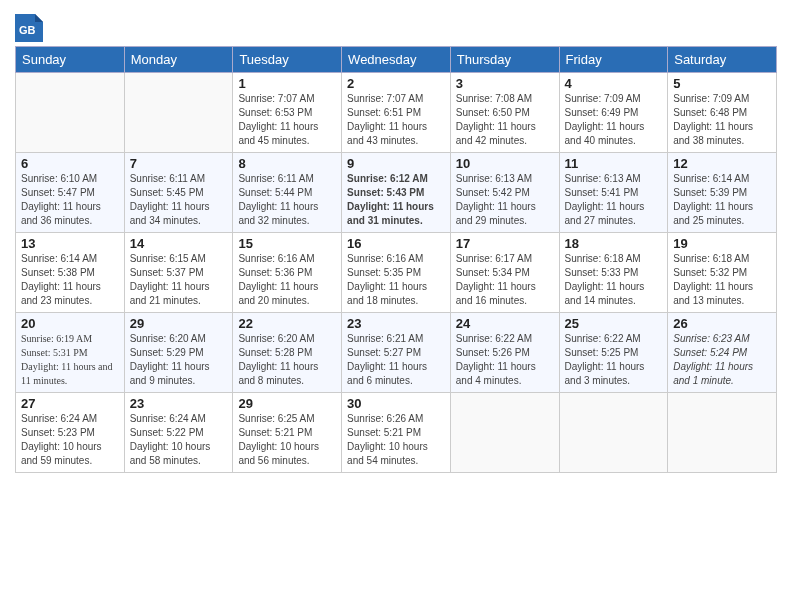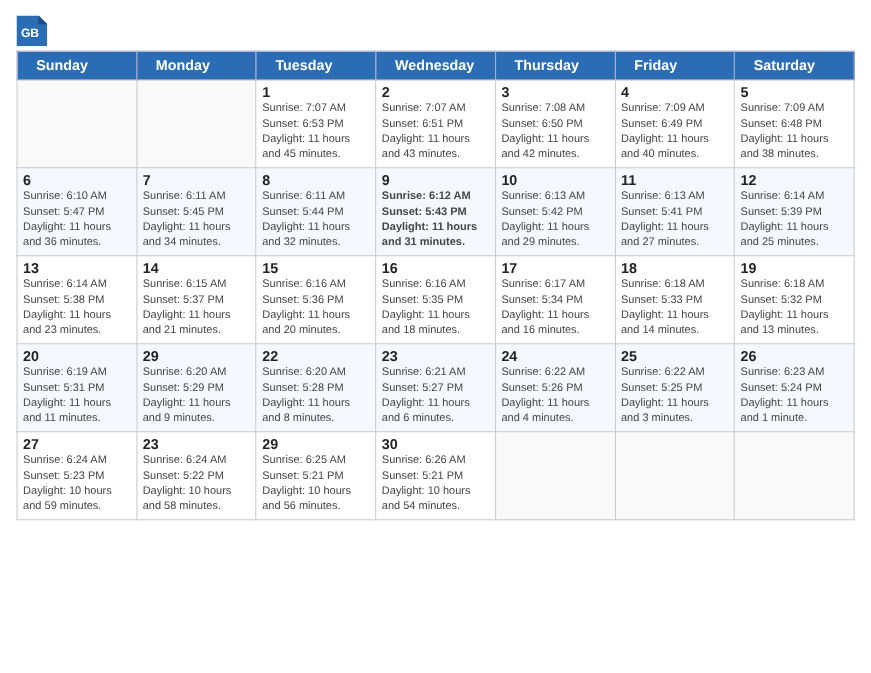--- a/index.html
+++ b/index.html
@@ -63,23 +63,23 @@
     }
     .calendar {
       width: 100%;
       border-collapse: collapse;
       font-size: 11px;
     }
     .calendar th {
       background-color: #2a6db5;
       color: #fff;
       text-align: left;
-      padding: 5px 17px;
+      padding: 5px 6px;
       font-size: 13px;
-      font-weight: bold;
+      font-weight: normal;
       border: 1px solid #aac;
     }
     .calendar td {
       vertical-align: top;
       border: 1px solid #ccc;
       padding: 3px 5px;
       width: calc(100% / 7);
       min-height: 80px;
       height: 80px;
       background: #fff;
@@ -265,21 +265,21 @@
           <td>
             <span class="day-number">19</span>
             <div class="day-detail" style="white-space: pre-line;">Sunrise: 6:18 AM
 Sunset: 5:32 PM
 Daylight: 11 hours and 13 minutes.</div>
           </td>
         </tr>
         <tr class="row-shaded">
           <td>
             <span class="day-number">20</span>
-            <div class="day-detail" style="white-space: pre-line;">Sunrise: 6:19 AM
+            <div class="day-detail" style="white-space: pre-line; font-family: Liberation Serif, serif;">Sunrise: 6:19 AM
 Sunset: 5:31 PM
 Daylight: 11 hours and 11 minutes.</div>
           </td>
           <td>
             <span class="day-number">29</span>
             <div class="day-detail" style="white-space: pre-line;">Sunrise: 6:20 AM
 Sunset: 5:29 PM
 Daylight: 11 hours and 9 minutes.</div>
           </td>
           <td>
@@ -301,21 +301,21 @@
 Daylight: 11 hours and 4 minutes.</div>
           </td>
           <td>
             <span class="day-number">25</span>
             <div class="day-detail" style="white-space: pre-line;">Sunrise: 6:22 AM
 Sunset: 5:25 PM
 Daylight: 11 hours and 3 minutes.</div>
           </td>
           <td>
             <span class="day-number">26</span>
-            <div class="day-detail" style="white-space: pre-line;">Sunrise: 6:23 AM
+            <div class="day-detail" style="white-space: pre-line; font-style: italic;">Sunrise: 6:23 AM
 Sunset: 5:24 PM
 Daylight: 11 hours and 1 minute.</div>
           </td>
         </tr>
         <tr>
           <td>
             <span class="day-number">27</span>
             <div class="day-detail" style="white-space: pre-line;">Sunrise: 6:24 AM
 Sunset: 5:23 PM
 Daylight: 10 hours and 59 minutes.</div>

